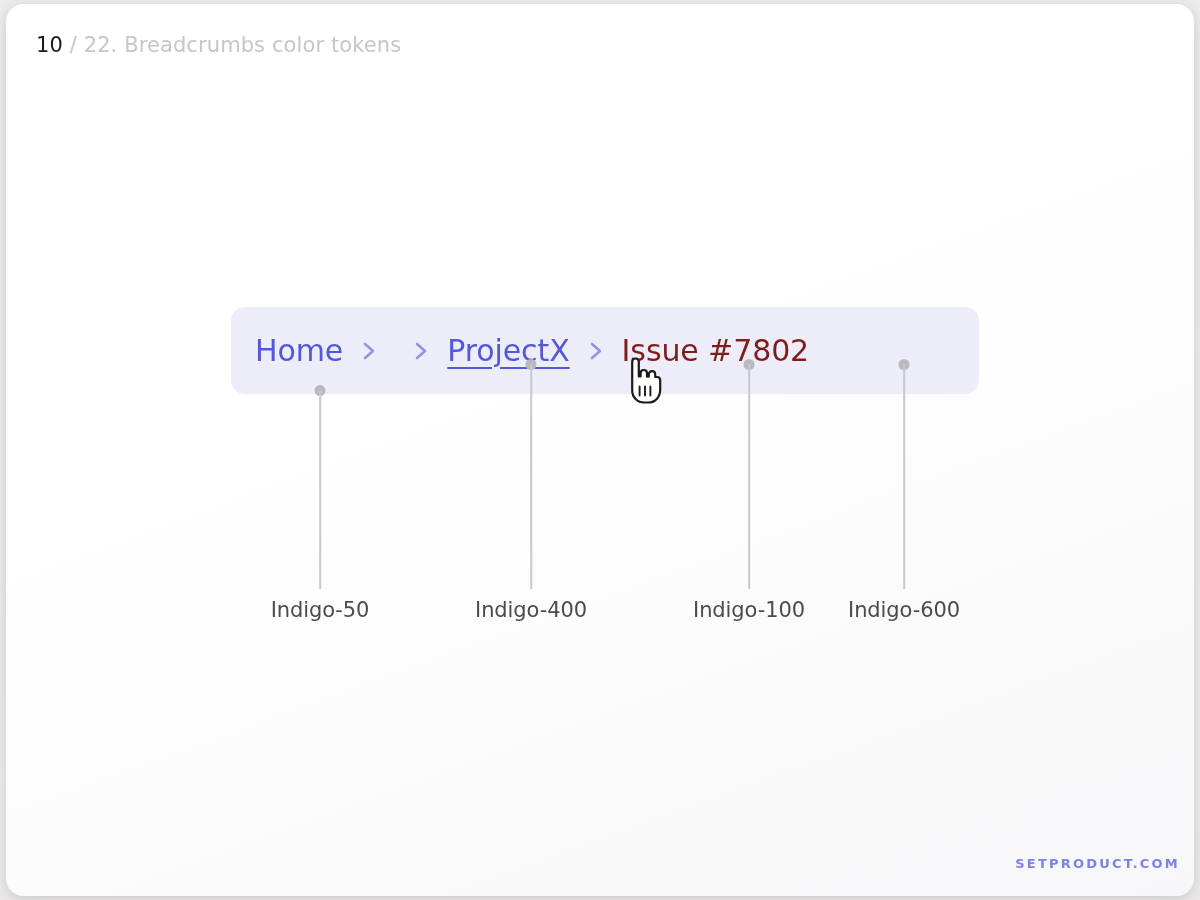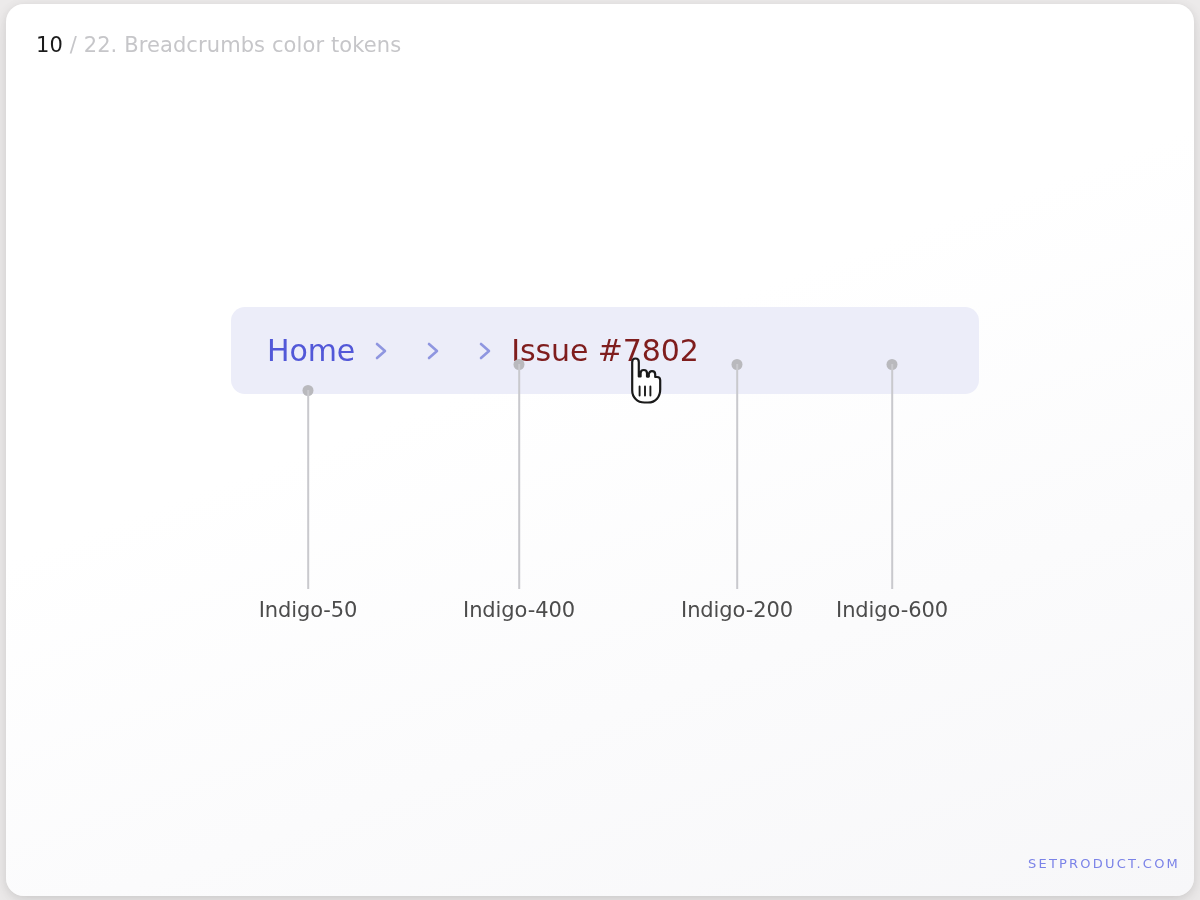--- a/index.html
+++ b/index.html
@@ -53,21 +53,21 @@
   .breadcrumb-bar {
     position: absolute;
     left: 225px;
     top: 303px;
     width: 748px;
     height: 87px;
     border-radius: 14px;
     background: #ecedf9;
     display: flex;
     align-items: center;
-    padding: 0 36px;
+    padding: 0 24px;
   }
 
   .crumb {
     font-size: 30px;
     line-height: 36px;
     font-weight: 500;
     color: #5258d8;
     white-space: nowrap;
     text-decoration: none;
     letter-spacing: -0.1px;
@@ -89,21 +89,21 @@
     width: 34px;
     height: 34px;
     margin: 0 9px;
     flex: 0 0 auto;
   }
   .crumb-sep svg { display: block; }
 
   
   .anno-layer {
     position: absolute;
-    left: 0; top: 0;
+    left: 12px; top: 0;
     width: 988px;
     height: 892px;
     pointer-events: none;
   }
   .anno {
     position: absolute;
     pointer-events: auto;
   }
   .anno-dot {
     position: absolute;
@@ -143,21 +143,21 @@
     height: 50px;
   }
   .cursor svg { display: block; }
 
   
   .watermark {
     position: absolute;
     right: 14px;
     bottom: 25px;
     font-size: 13px;
-    font-weight: 400;
+    font-weight: 700;
     letter-spacing: 2.2px;
     color: #7b83e8;
     white-space: nowrap;
   }
 </style>
 </head>
 <body>
 
 <div class="slide-card">
 
@@ -177,20 +177,21 @@
       </svg>
     </span>
 
 
     <span class="crumb-sep">
       <svg width="20" height="24" viewBox="0 0 20 24" fill="none">
         <path d="M6 5 L14 12 L6 19" stroke="#8F96E0" stroke-width="2.6" stroke-linecap="round" stroke-linejoin="round"></path>
       </svg>
     </span>
 
+    <a href="#" class="crumb is-hovered">ProjectX</a>
 
     <span class="crumb-sep">
       <svg width="20" height="24" viewBox="0 0 20 24" fill="none">
         <path d="M6 5 L14 12 L6 19" stroke="#8F96E0" stroke-width="2.6" stroke-linecap="round" stroke-linejoin="round"></path>
       </svg>
     </span>
 
     <span class="crumb is-current">Issue #7802</span>
   </nav>
 
@@ -204,21 +205,21 @@
 
     <div class="anno" style="left:513px; top:355px;">
       <span class="anno-dot"></span>
       <span class="anno-line" style="height:225px;"></span>
       <span class="anno-label" style="top:237px;text-align:center;">Indigo-400</span>
     </div>
 
     <div class="anno" style="left:731px; top:355px;">
       <span class="anno-dot"></span>
       <span class="anno-line" style="height:225px;"></span>
-      <span class="anno-label" style="top:237px;">Indigo-200</span>
+      <span class="anno-label" style="top:237px;">Indigo-100</span>
     </div>
 
     <div class="anno" style="left:886px; top:355px;">
       <span class="anno-dot"></span>
       <span class="anno-line" style="height:225px;"></span>
       <span class="anno-label" style="top:237px;">Indigo-600</span>
     </div>
   </div>
 
   <div class="cursor">

